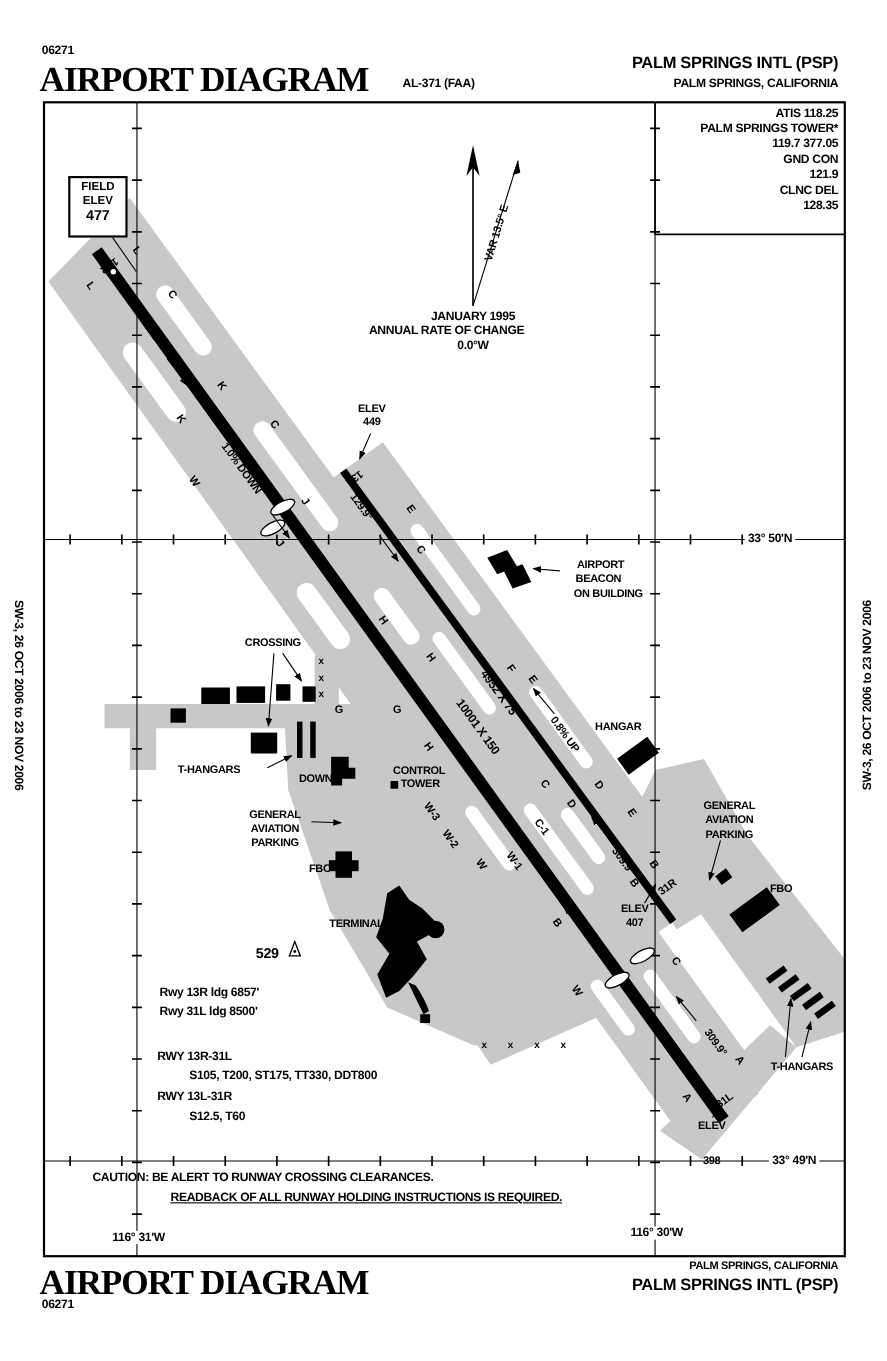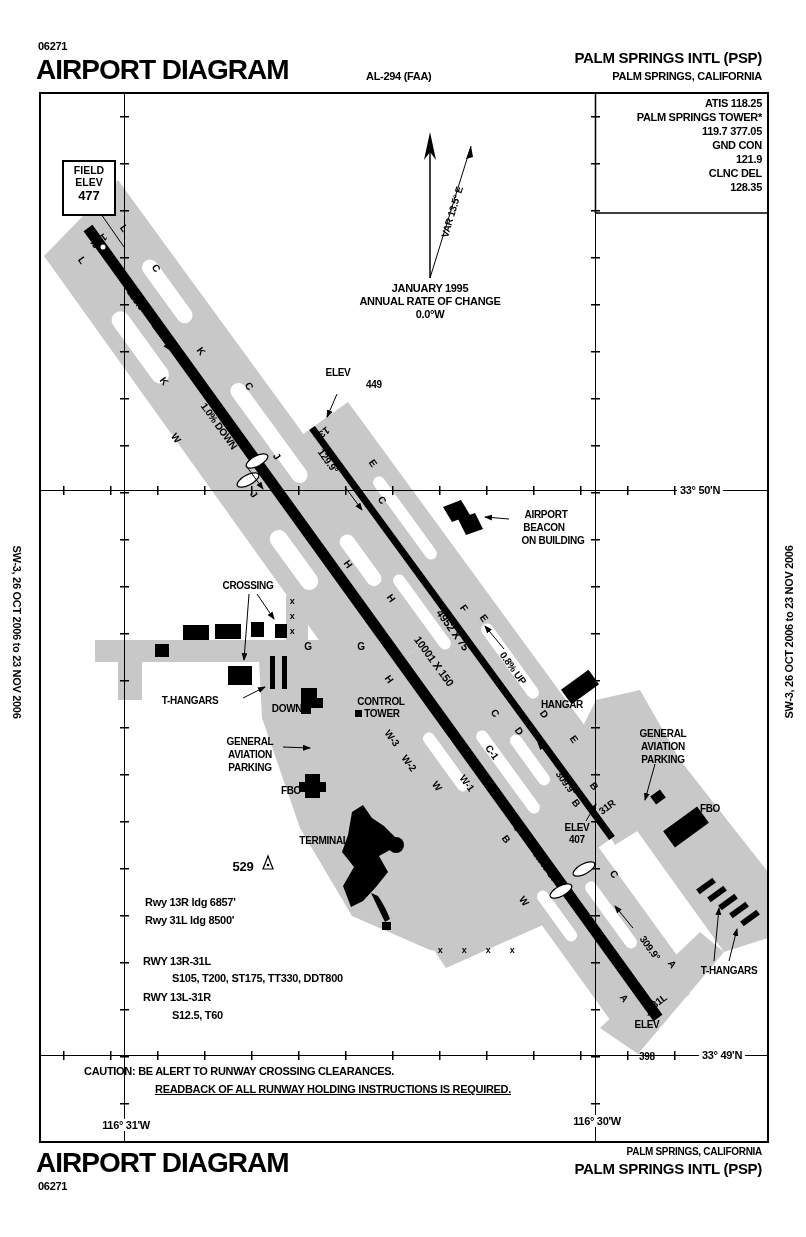--- a/index.html
+++ b/index.html
@@ -5,21 +5,21 @@
   html,body{margin:0;padding:0;}
   body{position:relative;width:806px;height:1237px;background:#fff;overflow:hidden;
        font-family:"Liberation Sans",sans-serif;color:#000;}
   .lbl{position:absolute;font-weight:bold;font-size:10.5px;letter-spacing:-0.3px;
        white-space:nowrap;transform:translate(-50%,-50%);line-height:1.1;}
   .la{transform:none;} 
   .ra{transform:none;right:44px;text-align:right;left:auto;}
   .tiny{font-size:9px;}
   .small{font-size:10px;}
   .med{font-size:11px;}
-  .big{font-size:28px;letter-spacing:-1px;}
+  .big{font-size:32px;letter-spacing:-1px;font-family:Liberation Serif, serif;}
   .h15{font-size:15px;}
   .wbg{background:#fff;padding:0 3px;}
   .ctr{text-align:center;}
   .ul{text-decoration:underline;}
   .box{position:absolute;border:2px solid #000;background:#fff;text-align:center;}
   svg{position:absolute;left:0;top:0;}
 </style>
 </head>
 <body>
 
@@ -149,21 +149,21 @@
     <line x1="655" y1="764" x2="645" y2="800" marker-end="url(#arr)"></line>
     <line x1="714" y1="961" x2="719" y2="908" marker-end="url(#arr)"></line>
     <line x1="729" y1="961" x2="737" y2="929" marker-end="url(#arr)"></line>
     <line x1="586" y1="821" x2="596" y2="804" marker-end="url(#arr)"></line>
     <line x1="648" y1="1016" x2="652" y2="1001" marker-end="url(#arr)"></line>
   </g>
 </svg>
 
 <div class="lbl la med" style="left:38px;top:40px;">06271</div>
 <div class="lbl la big" style="left:36px;top:55px;">AIRPORT DIAGRAM</div>
-<div class="lbl la med" style="left:366px;top:70px;">AL-294 (FAA)</div>
+<div class="lbl la med" style="left:366px;top:70px;">AL-371 (FAA)</div>
 <div class="lbl ra h15" style="top:50px;">PALM SPRINGS INTL (PSP)</div>
 <div class="lbl ra med" style="top:70px;">PALM SPRINGS, CALIFORNIA</div>
 
 <div>
   <div class="lbl ra med" style="top:97px;">ATIS  118.25</div>
   <div class="lbl ra med" style="top:111px;">PALM SPRINGS TOWER*</div>
   <div class="lbl ra med" style="top:125px;">119.7  377.05</div>
   <div class="lbl ra med" style="top:139px;">GND CON</div>
   <div class="lbl ra med" style="top:153px;margin-left:26px;">121.9</div>
   <div class="lbl ra med" style="top:167px;">CLNC DEL</div>
@@ -171,57 +171,57 @@
 </div>
 
 <div class="box" style="left:62px;top:160px;width:50px;height:52px;">
   <div style="font-weight:bold;font-size:10.5px;margin-top:2px;">FIELD</div>
   <div style="font-weight:bold;font-size:10.5px;">ELEV</div>
   <div style="font-weight:bold;font-size:13px;">477</div>
 </div>
 
 <div class="lbl small" style="left:452px;top:212px;transform:translate(-50%,-50%) rotate(-73deg);">VAR 13.5° E</div>
 <div class="lbl med" style="left:430px;top:288px;">JANUARY 1995</div>
-<div class="lbl med" style="left:430px;top:301px;">ANNUAL RATE OF CHANGE</div>
+<div class="lbl med" style="left:406px;top:301px;">ANNUAL RATE OF CHANGE</div>
 <div class="lbl med" style="left:430px;top:314px;">0.0°W</div>
 
 <div class="lbl small" style="left:99px;top:241px;transform:translate(-50%,-50%) rotate(144deg);">13R</div>
 <div class="lbl small" style="left:322px;top:434px;transform:translate(-50%,-50%) rotate(144deg);">13L</div>
 <div class="lbl small" style="left:659px;top:1001px;transform:translate(-50%,-50%) rotate(-36deg);">31L</div>
 <div class="lbl small" style="left:607px;top:807px;transform:translate(-50%,-50%) rotate(-36deg);">31R</div>
 
 <div class="lbl small" style="left:137px;top:301px;transform:translate(-50%,-50%) rotate(54deg);">129.9°</div>
 <div class="lbl small" style="left:328px;top:461px;transform:translate(-50%,-50%) rotate(54deg);">129.9°</div>
 <div class="lbl small" style="left:566px;top:783px;transform:translate(-50%,-50%) rotate(54deg);">309.9°</div>
 <div class="lbl small" style="left:650px;top:948px;transform:translate(-50%,-50%) rotate(54deg);">309.9°</div>
 
 <div class="lbl small" style="left:219px;top:426px;transform:translate(-50%,-50%) rotate(54deg);">1.0% DOWN</div>
 <div class="lbl small" style="left:546px;top:867px;transform:translate(-50%,-50%) rotate(54deg);">0.7% UP</div>
 <div class="lbl small" style="left:513px;top:668px;transform:translate(-50%,-50%) rotate(54deg);">0.8% UP</div>
 <div class="lbl med" style="left:434px;top:661px;transform:translate(-50%,-50%) rotate(54deg);">10001 X 150</div>
 <div class="lbl med" style="left:453px;top:630px;transform:translate(-50%,-50%) rotate(54deg);">4952 X 75</div>
 
 <div class="lbl small ctr" style="left:338px;top:372px;">ELEV</div>
-<div class="lbl small ctr" style="left:338px;top:384px;margin-left:36px;">449</div>
+<div class="lbl small ctr" style="left:338px;top:384px;">449</div>
 <div class="lbl small ctr" style="left:577px;top:827px;">ELEV</div>
 <div class="lbl small ctr" style="left:577px;top:839px;">407</div>
 <div class="lbl small ctr" style="left:647px;top:1024px;">ELEV</div>
 <div class="lbl small ctr" style="left:647px;top:1056px;">398</div>
 
 <div class="lbl small" style="left:248px;top:585px;">CROSSING</div>
 <div class="lbl small" style="left:190px;top:700px;">T-HANGARS</div>
 <div class="lbl small" style="left:287px;top:708px;">DOWN</div>
 <div class="lbl small" style="left:381px;top:701px;">CONTROL</div>
 <div class="lbl small" style="left:382px;top:713px;">TOWER</div>
 <div class="lbl small" style="left:250px;top:741px;">GENERAL</div>
 <div class="lbl small" style="left:250px;top:754px;">AVIATION</div>
 <div class="lbl small" style="left:250px;top:767px;">PARKING</div>
 <div class="lbl small" style="left:291px;top:790px;">FBO</div>
 <div class="lbl small" style="left:324px;top:840px;">TERMINAL</div>
-<div class="lbl small" style="left:562px;top:661px;margin-top:43px;">HANGAR</div>
+<div class="lbl small" style="left:562px;top:661px;">HANGAR</div>
 <div class="lbl small" style="left:663px;top:733px;">GENERAL</div>
 <div class="lbl small" style="left:663px;top:746px;">AVIATION</div>
 <div class="lbl small" style="left:663px;top:759px;">PARKING</div>
 <div class="lbl small" style="left:710px;top:808px;">FBO</div>
 <div class="lbl small" style="left:729px;top:970px;">T-HANGARS</div>
 <div class="lbl small" style="left:546px;top:514px;text-align:center;">AIRPORT</div>
 <div class="lbl small" style="left:544px;top:527px;">BEACON</div>
 <div class="lbl small" style="left:553px;top:540px;">ON BUILDING</div>
 <div class="lbl" style="left:243px;top:867px;font-size:13px;">529</div>
 

